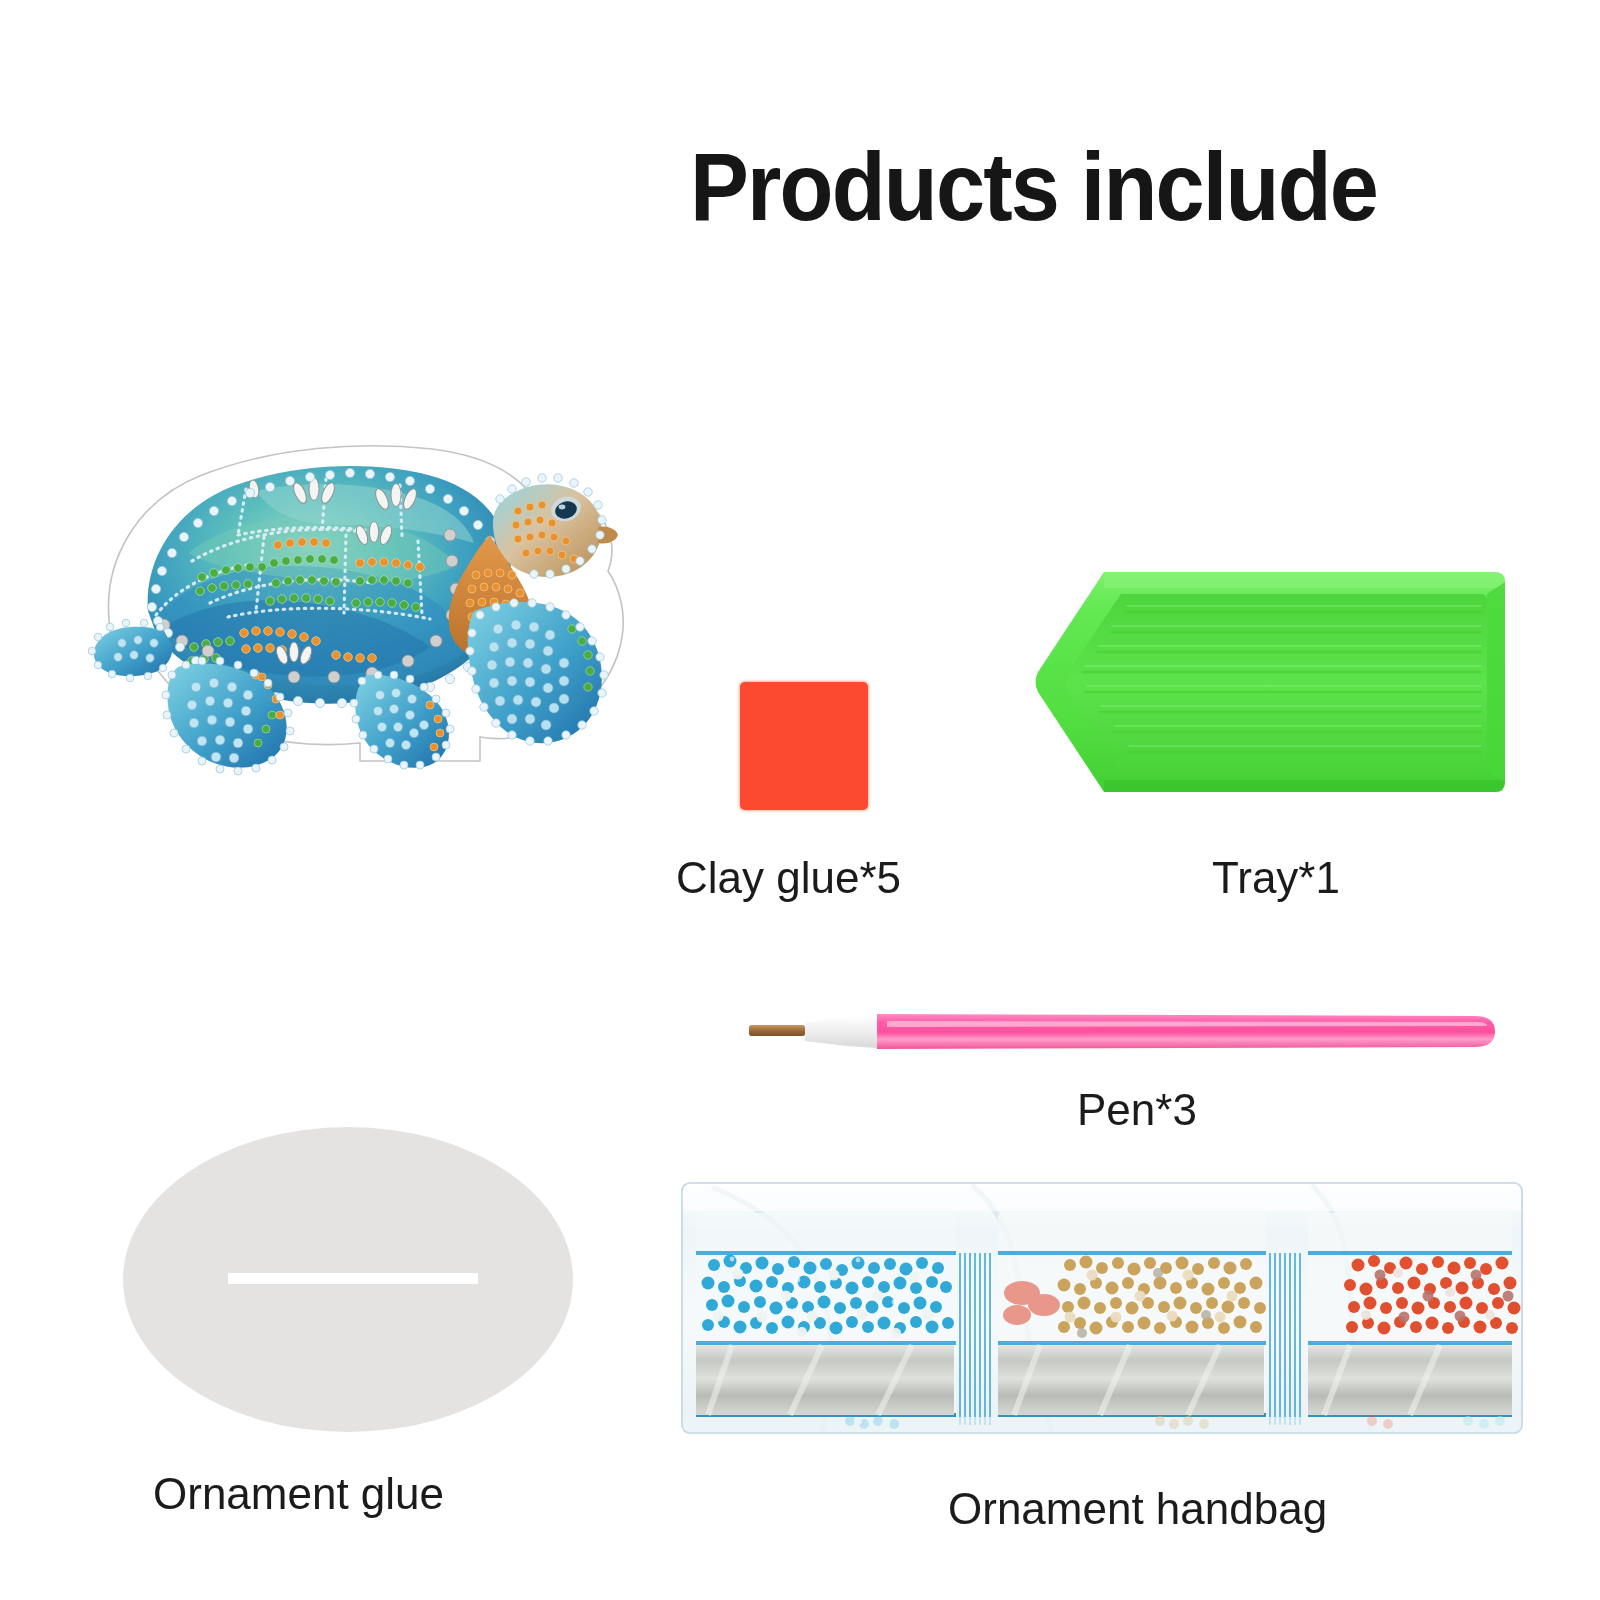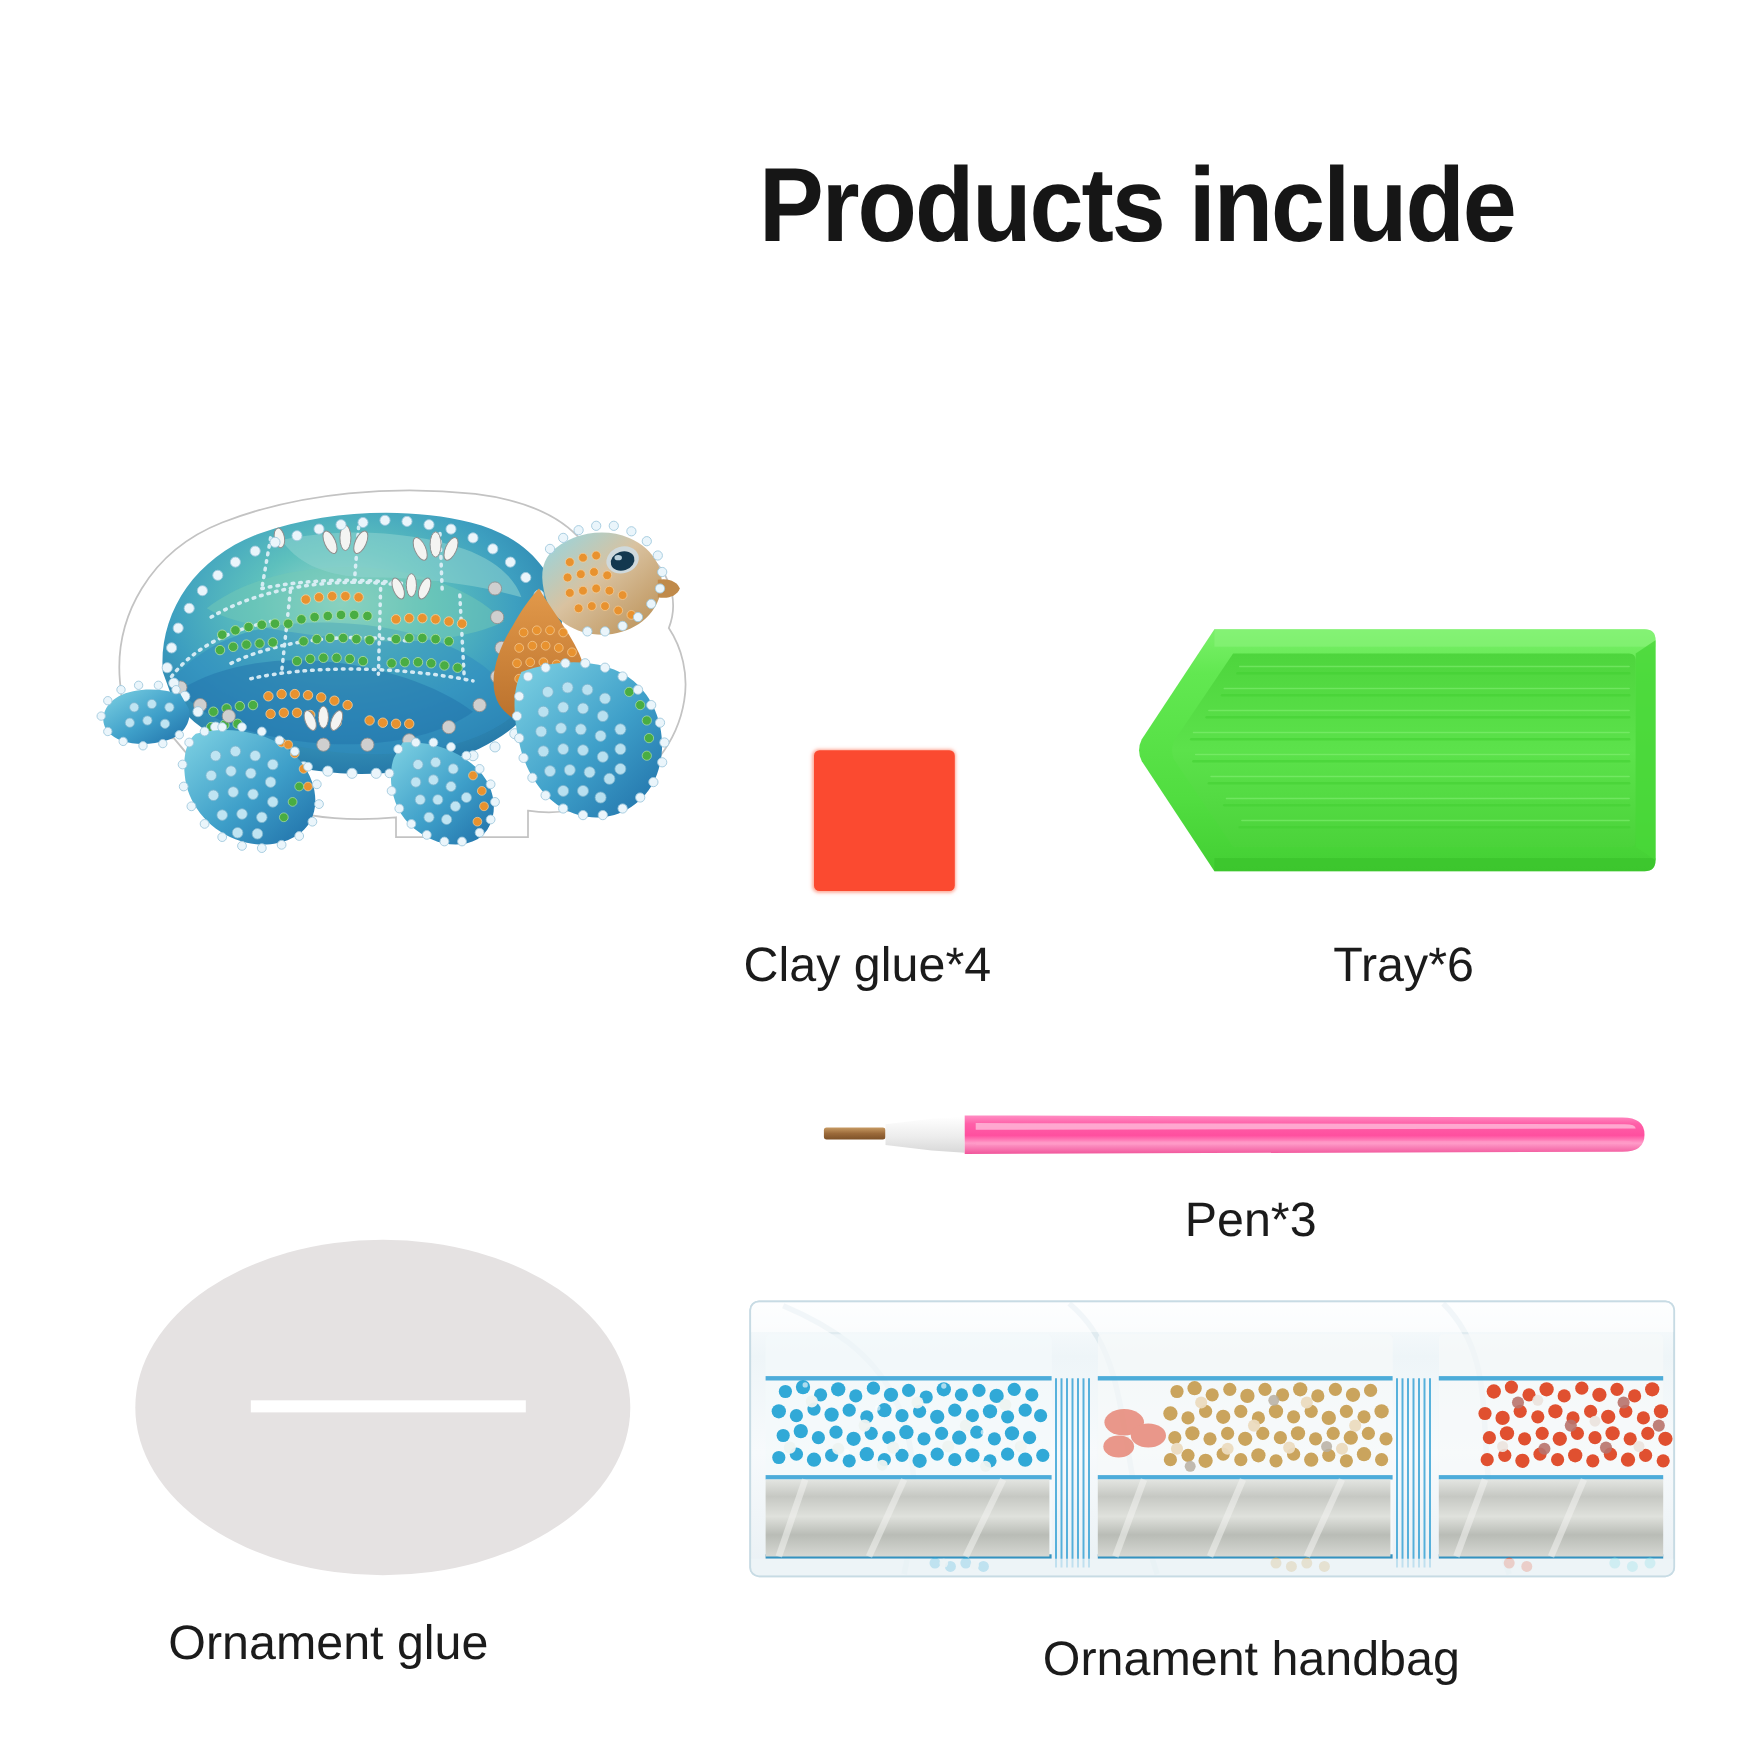--- a/index.html
+++ b/index.html
@@ -596,21 +596,21 @@
         <circle cx="38" cy="290" r="3.8"></circle>
           <circle cx="52" cy="299" r="3.8"></circle>
         <circle cx="70" cy="303" r="3.8"></circle>
           <circle cx="88" cy="301" r="3.8"></circle>
         <circle cx="103" cy="293" r="3.8"></circle>
       </g>
     </svg>
   </div>
 
   <div class="abs" id="clayglue"></div>
-  <div class="abs caption" id="cap-clayglue">Clay glue*4</div>
+  <div class="abs caption" id="cap-clayglue">Clay glue*5</div>
 
   <div class="abs" id="tray-wrap">
     <svg viewBox="0 0 545 300" xmlns="http://www.w3.org/2000/svg">
       <defs>
         <linearGradient id="trayOuter" x1="0" y1="0" x2="0" y2="1">
           <stop offset="0%" stop-color="#7bf06a"></stop>
           <stop offset="18%" stop-color="#62e851"></stop>
           <stop offset="70%" stop-color="#51dd40"></stop>
           <stop offset="100%" stop-color="#43cf33"></stop>
         </linearGradient>
@@ -648,21 +648,21 @@
         <line x1="154" y1="214" x2="506" y2="214"></line>
       </g>
 
       <path d="M129,40 L520,40 Q530,40 530,50 L530,56 L129,56 Z" fill="#8df47d" opacity=".55"></path>
 
       <path d="M129,248 L530,248 L530,250 Q530,260 520,260 L129,260 Z" fill="#36bd28" opacity=".5"></path>
 
       <path d="M512,62 L530,50 L530,250 L512,238 Z" fill="#49d738" opacity=".8"></path>
     </svg>
   </div>
-  <div class="abs caption" id="cap-tray">Tray*6</div>
+  <div class="abs caption" id="cap-tray">Tray*1</div>
 
   <div class="abs" id="pen-wrap">
     <svg viewBox="0 0 765 60" xmlns="http://www.w3.org/2000/svg">
       <defs>
         <linearGradient id="barrelG" x1="0" y1="0" x2="0" y2="1">
           <stop offset="0%" stop-color="#ff8dc3"></stop>
           <stop offset="22%" stop-color="#ff5fa8"></stop>
           <stop offset="52%" stop-color="#ff4f9f"></stop>
           <stop offset="72%" stop-color="#ff9cc9"></stop>
           <stop offset="100%" stop-color="#f1559b"></stop>

